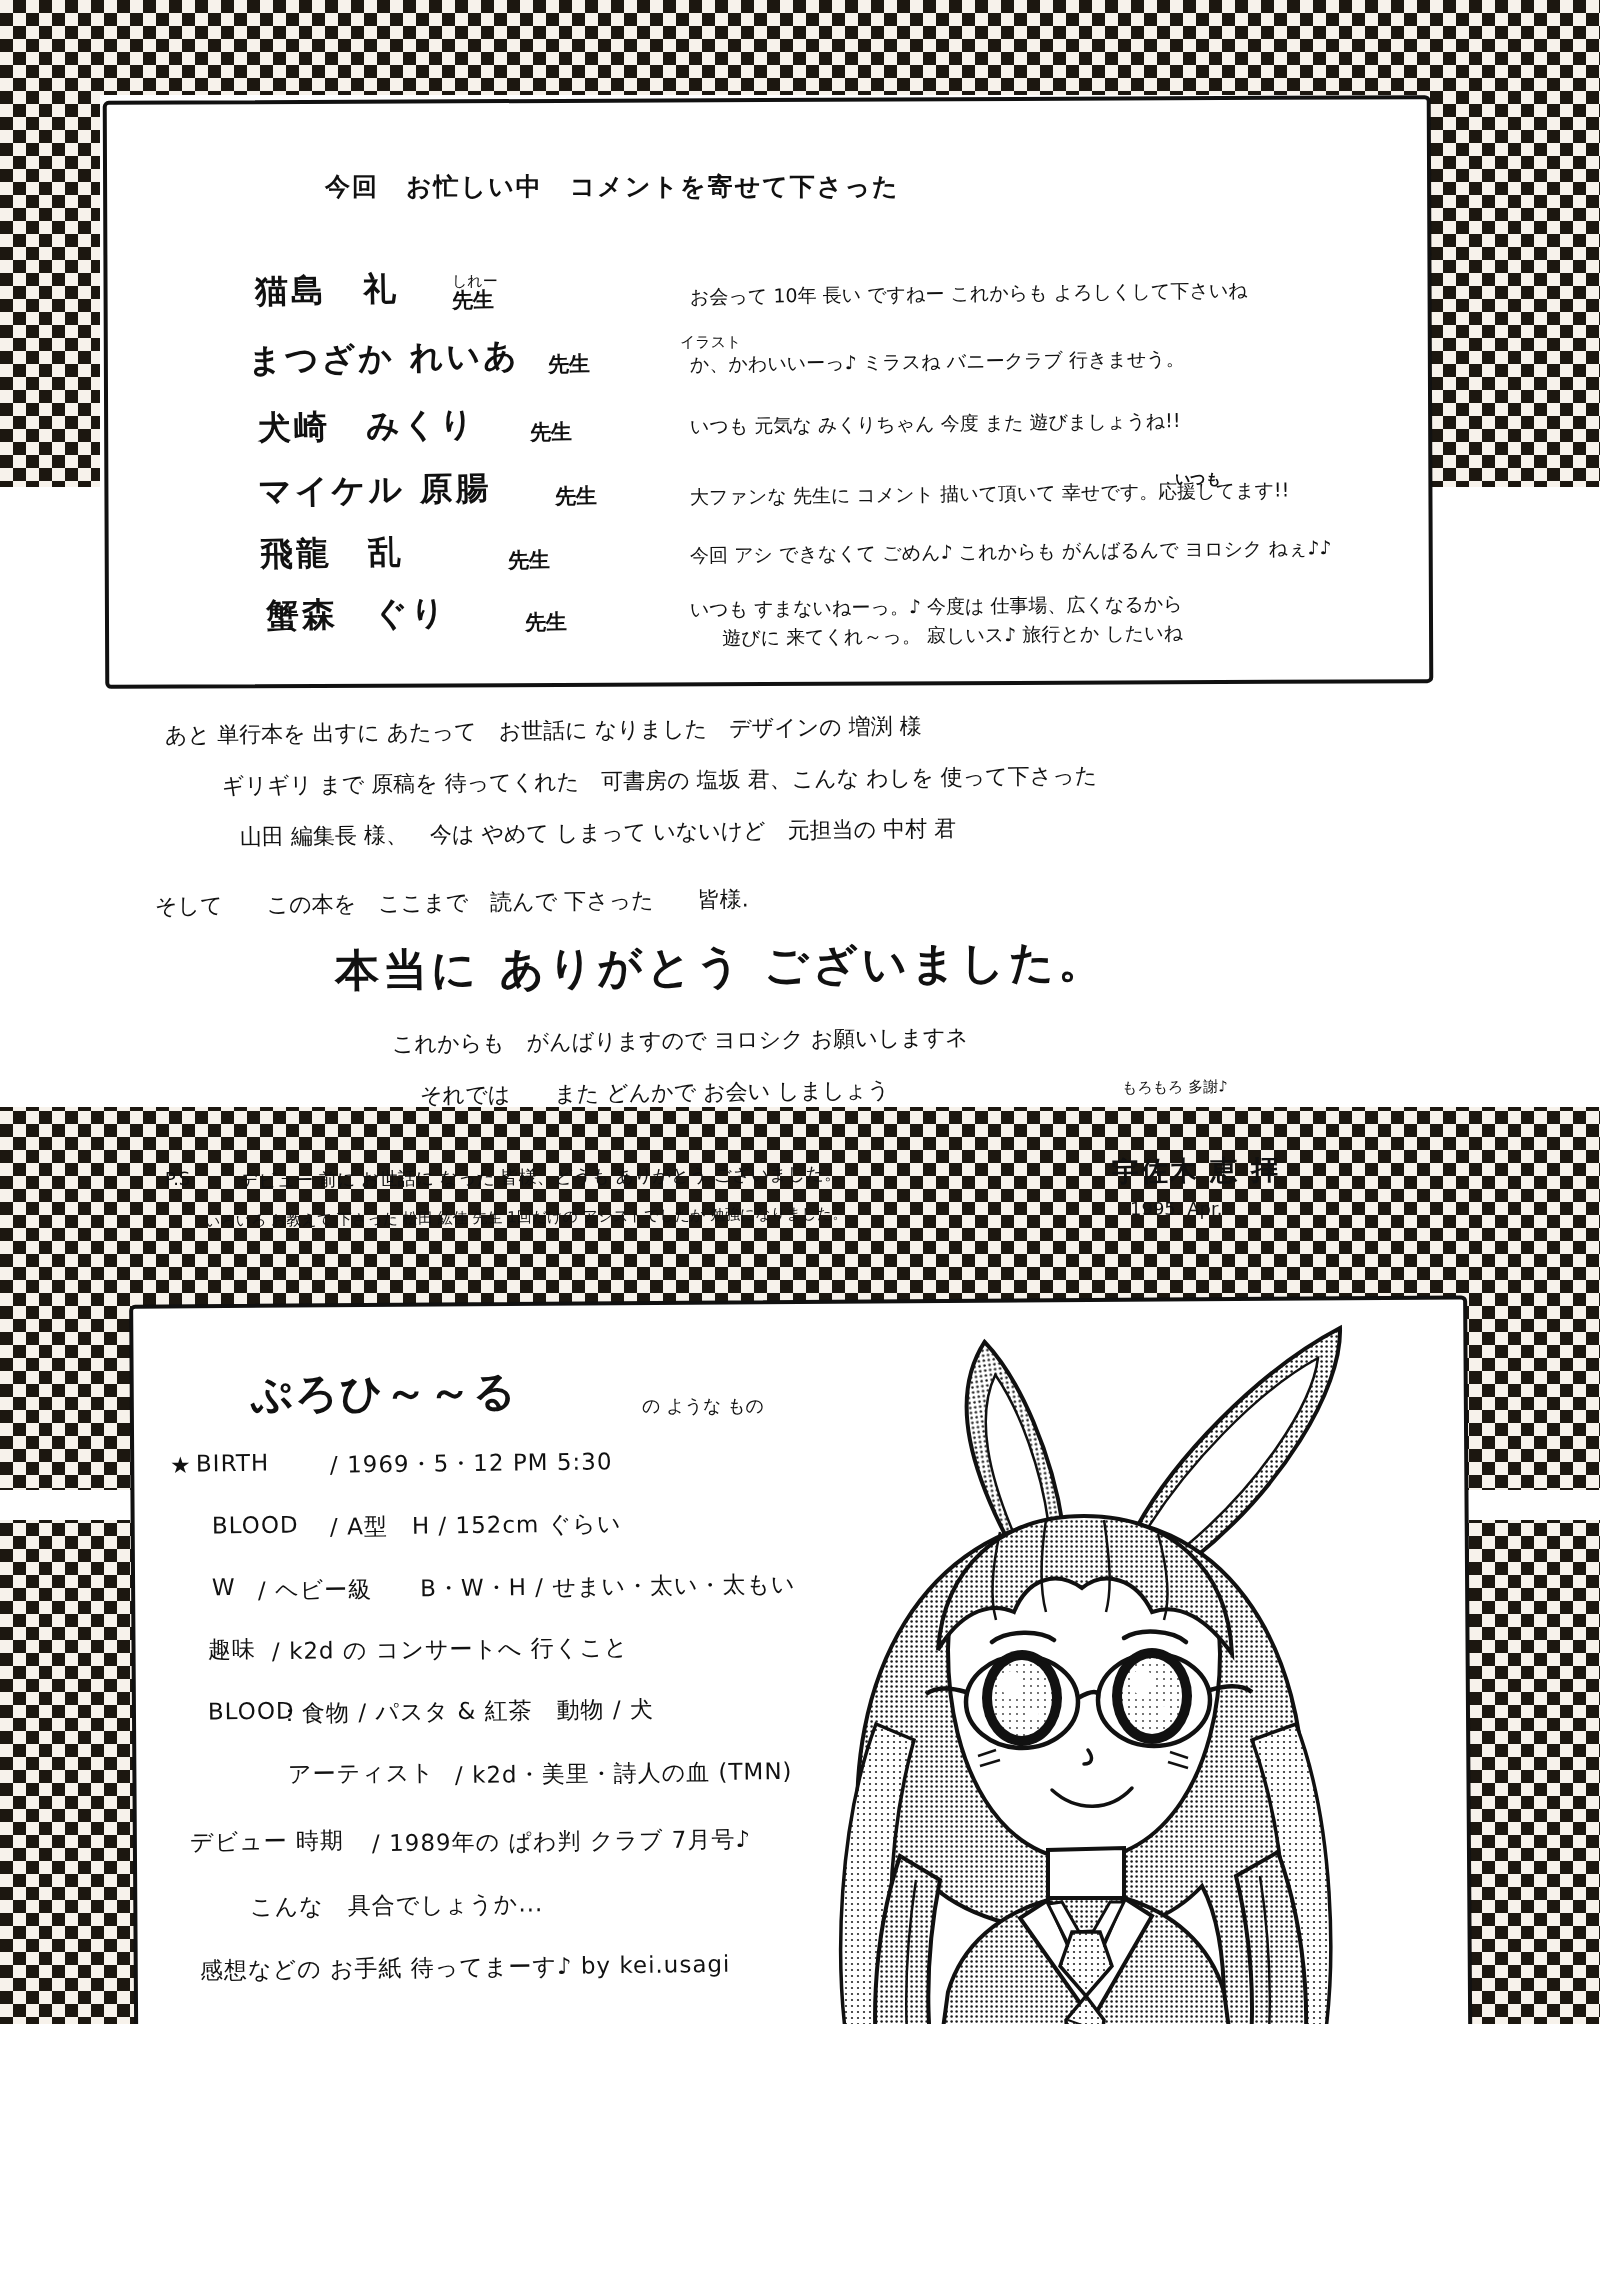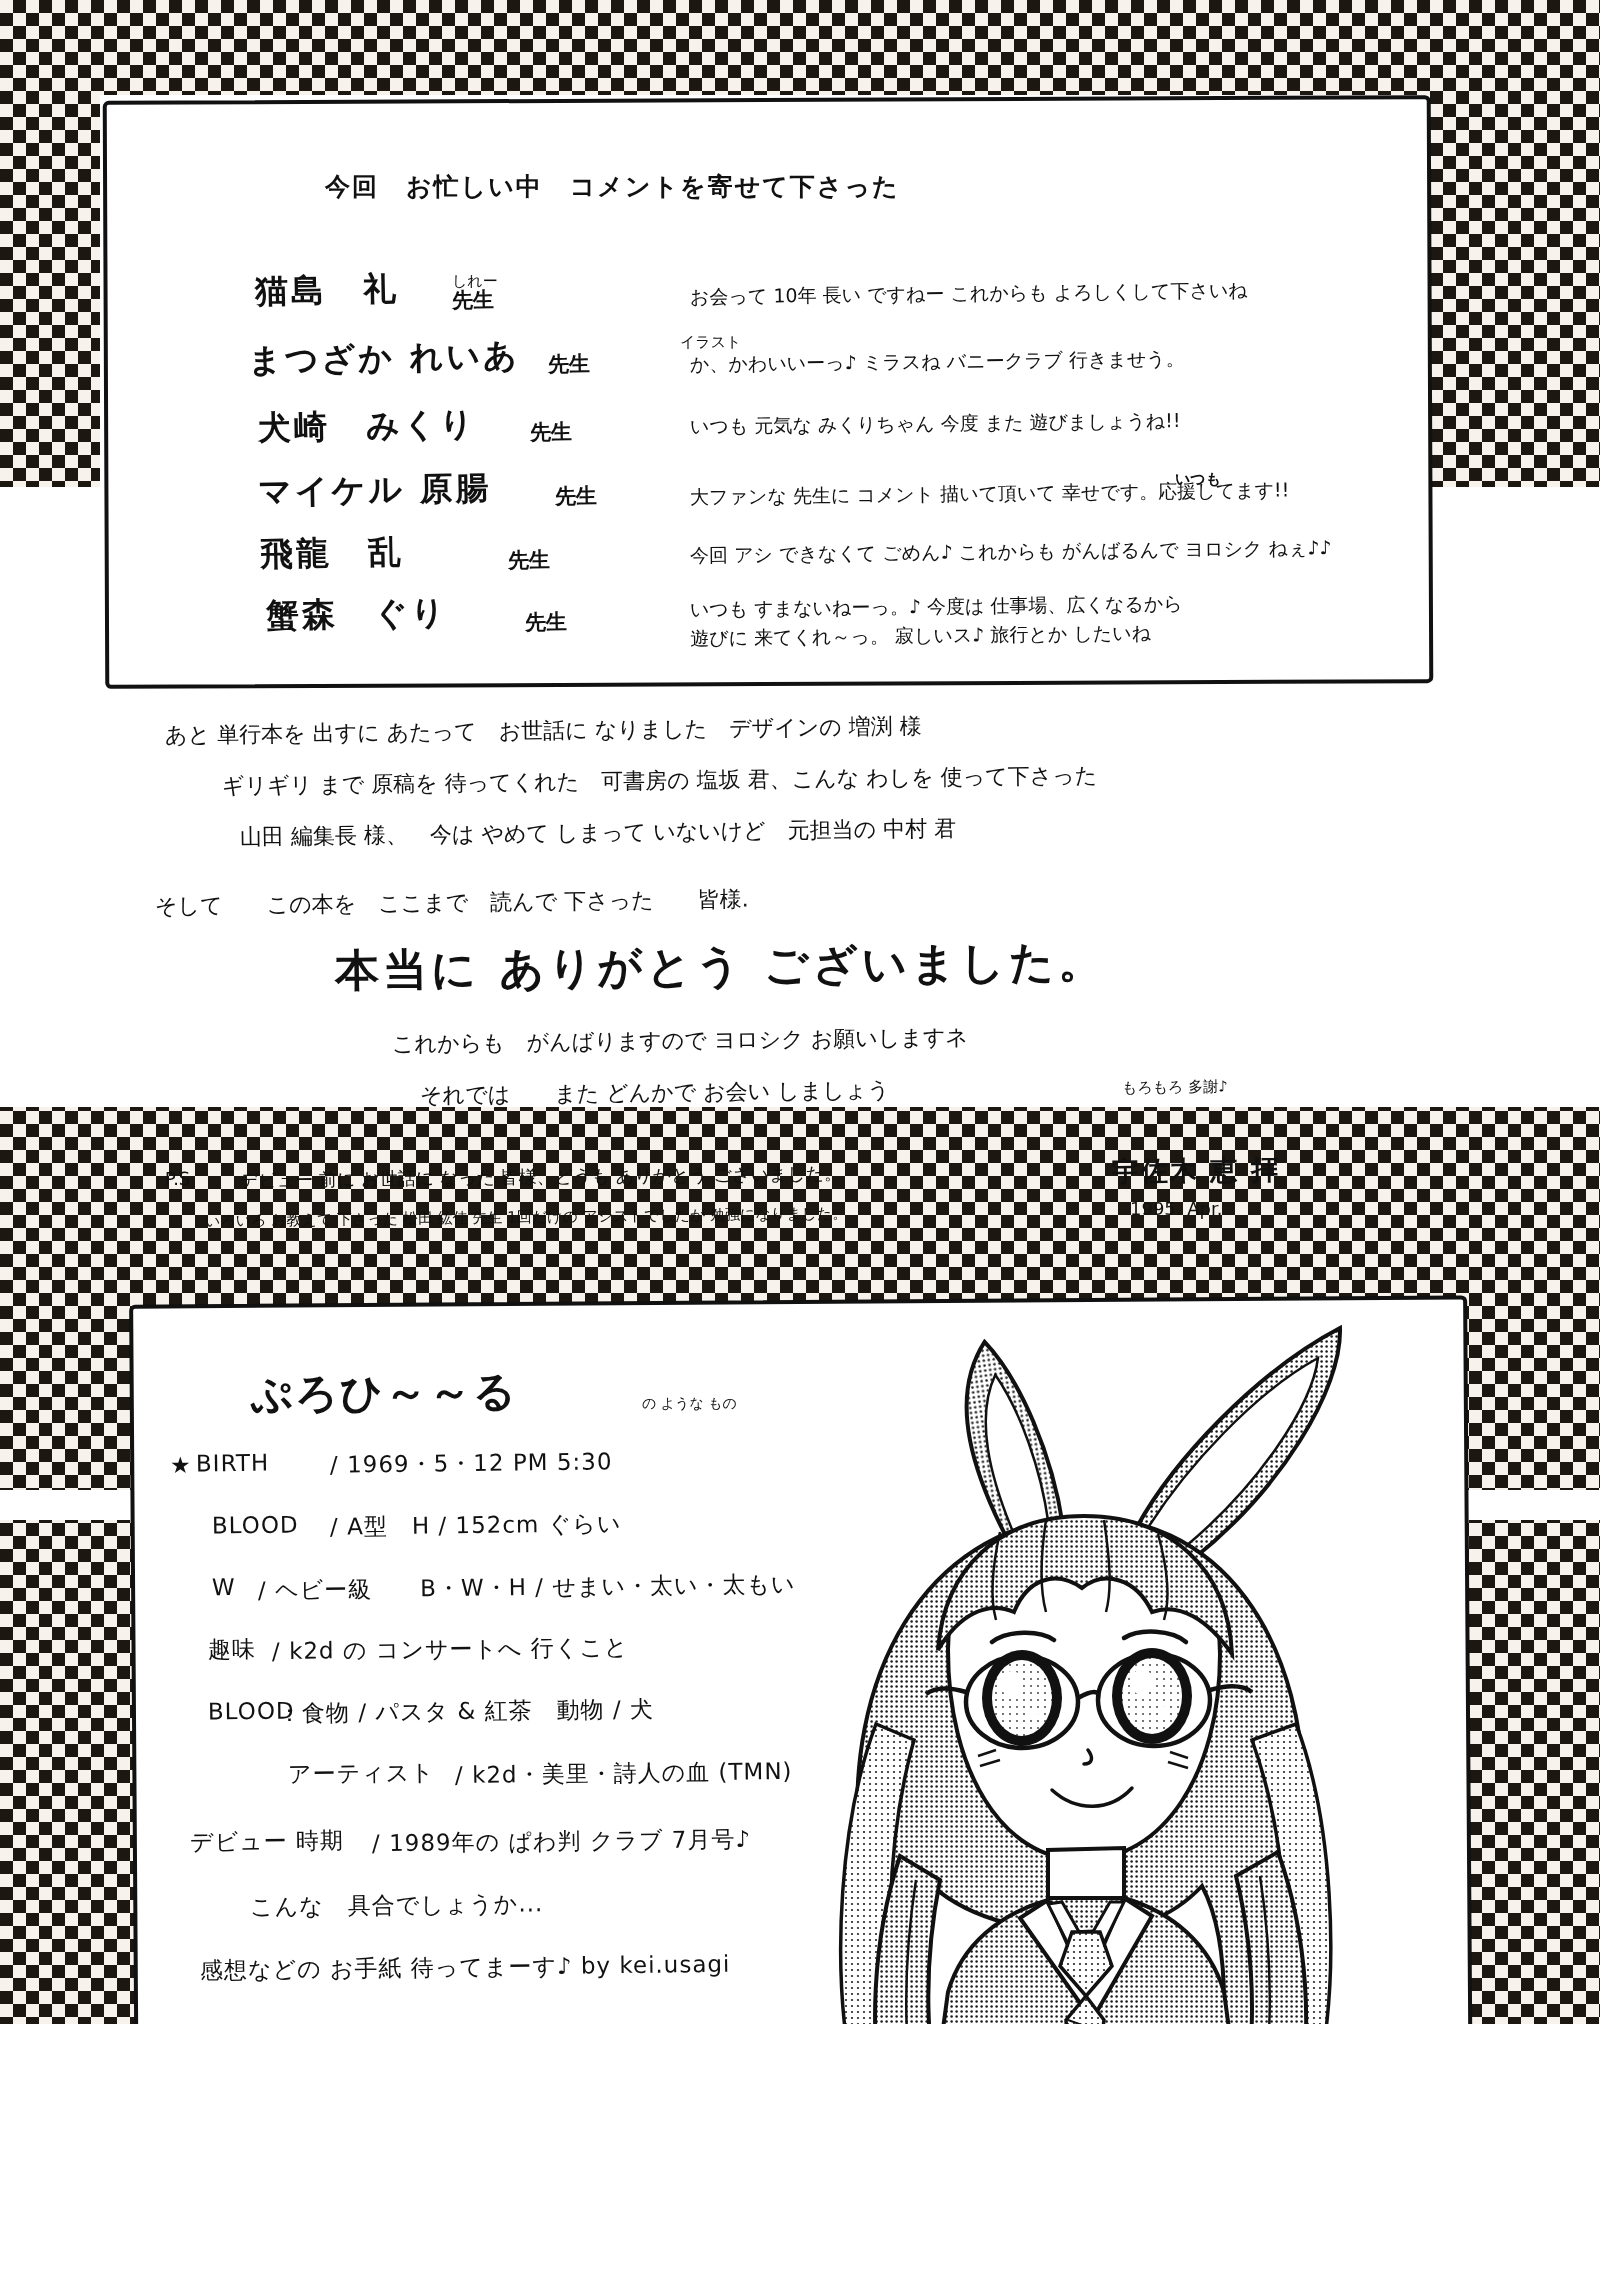--- a/index.html
+++ b/index.html
@@ -9,20 +9,21 @@
   }
   body {
     font-family: "DejaVu Sans", sans-serif;
   }
   #page {
     position: relative;
     width: 1600px;
     height: 2024px;
     overflow: hidden;
     background: #a16207;
+    text-align: right;
   }
 
   
   .checks {
     position: absolute;
     background-color: #ffffff;
     background-image:
       linear-gradient(45deg, #111 25%, transparent 25%, transparent 75%, #111 75%),
       linear-gradient(45deg, #111 25%, transparent 25%, transparent 75%, #111 75%);
     background-size: 26px 26px;
@@ -113,21 +114,21 @@
   .t-date {
     font-size: 18px;
     padding-left: 12px;
   }
   .t-prof-title {
     font-size: 42px;
     font-weight: bold;
     letter-spacing: 2px;
   }
   .t-prof-sub {
-    font-size: 14px;
+    font-size: 18px;
   }
   .t-prof {
     font-size: 23px;
     letter-spacing: 1px;
   }
   .t-prof-ind {
     font-size: 23px;
     letter-spacing: 1px;
   }
   .star { font-size: 23px; }

